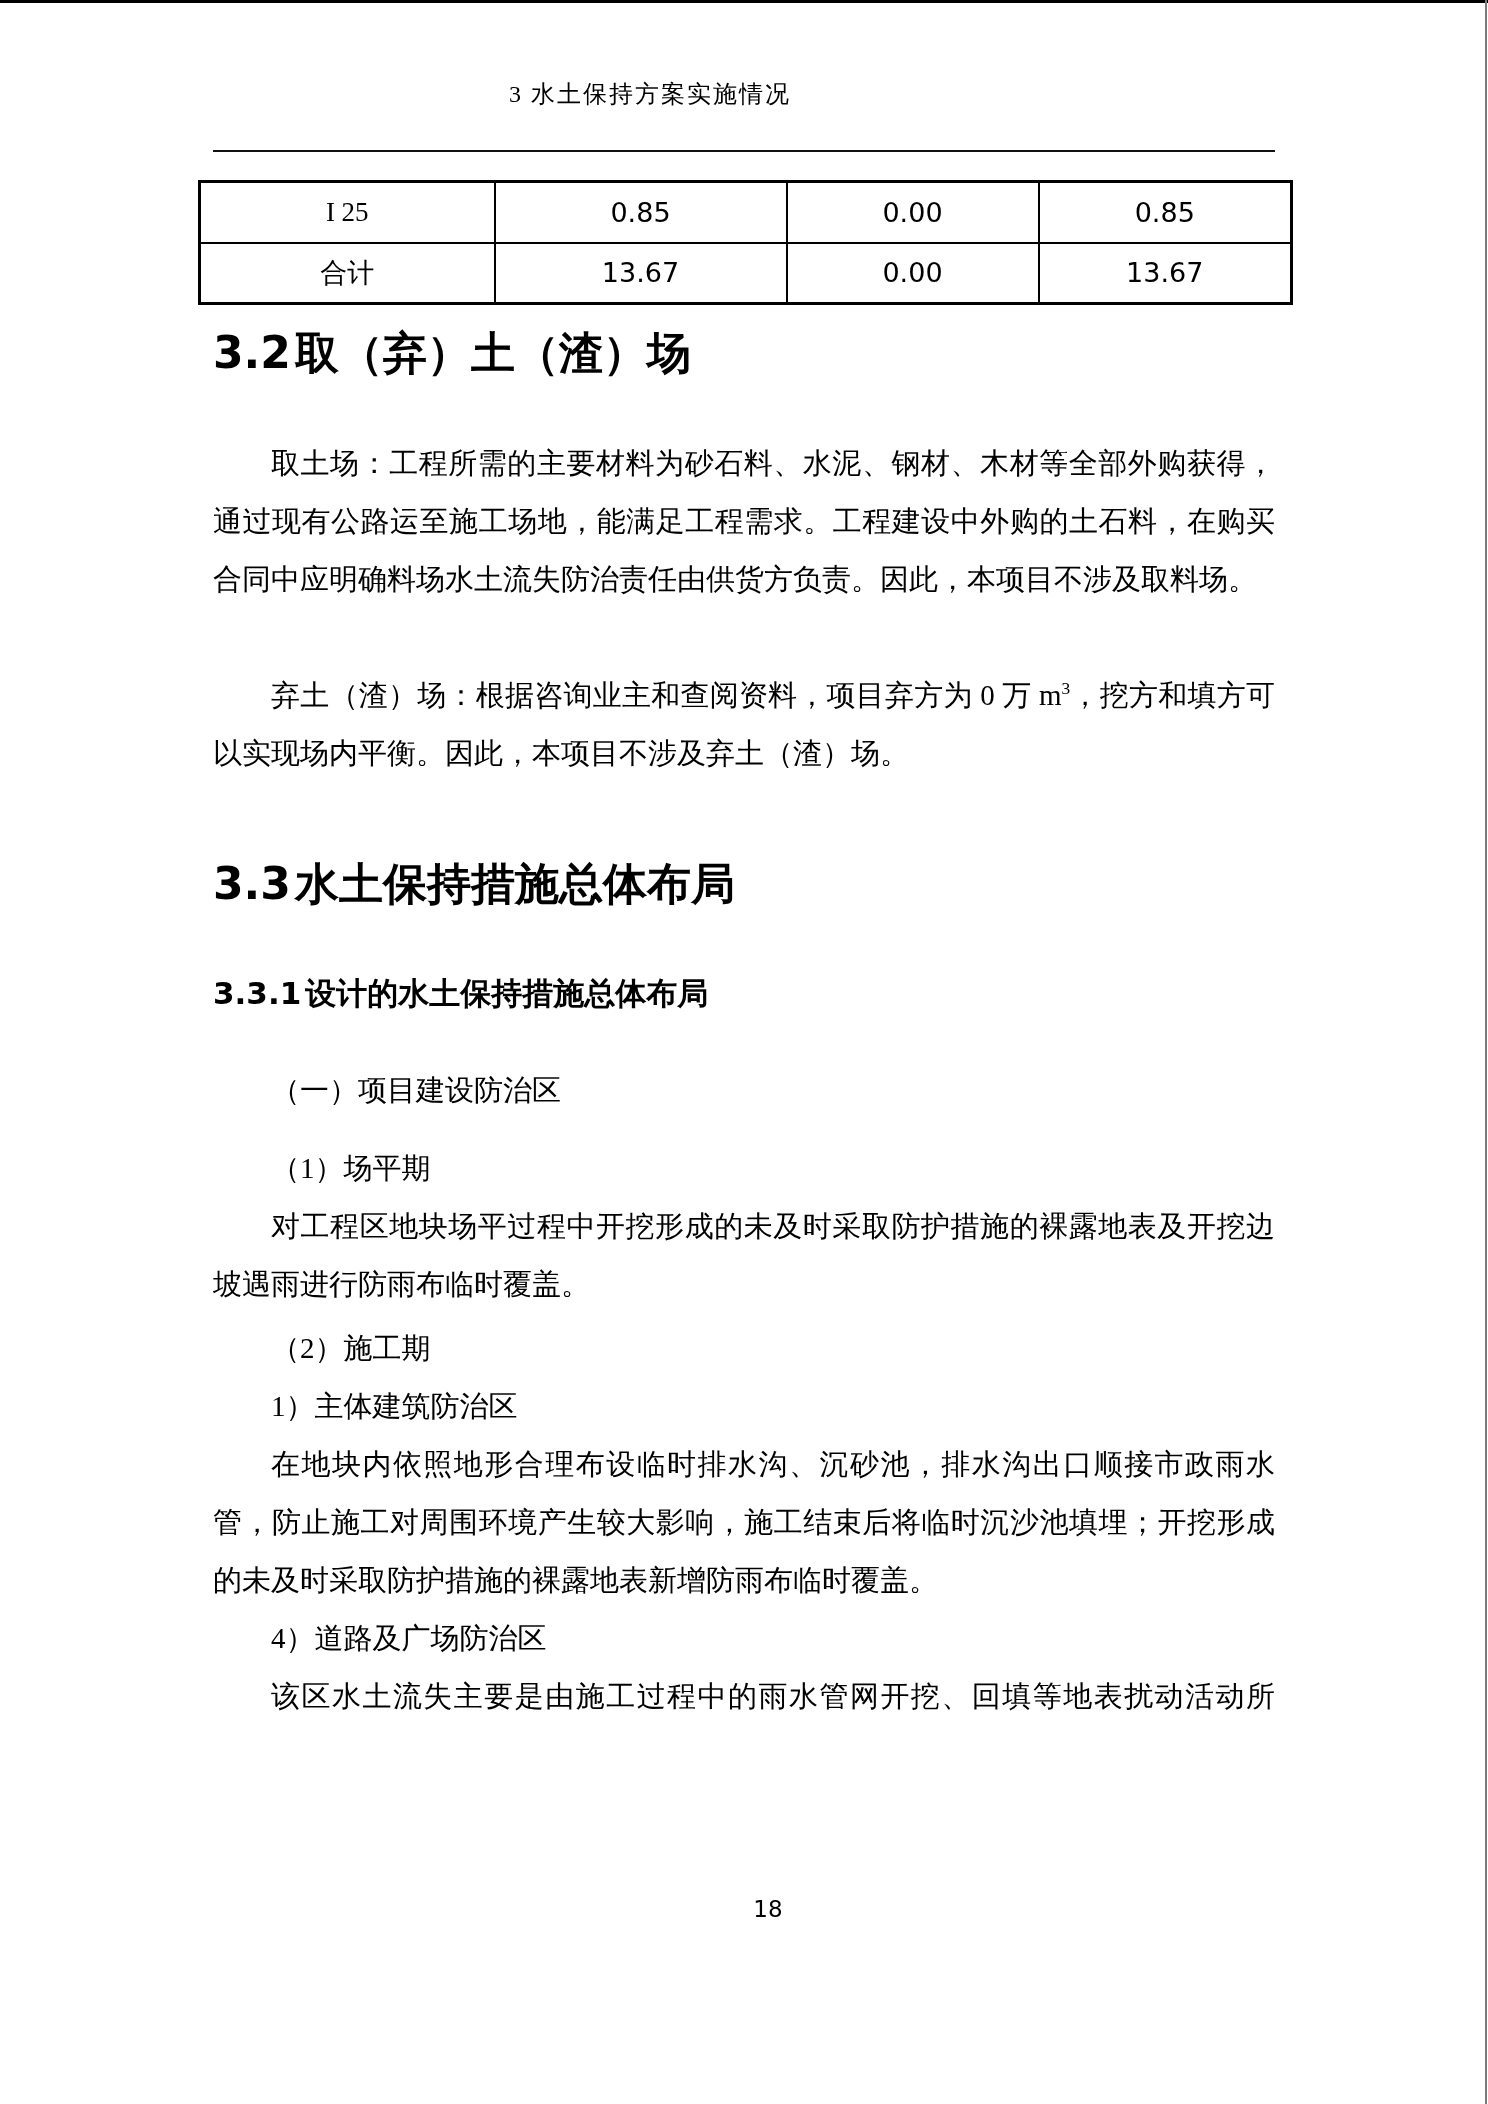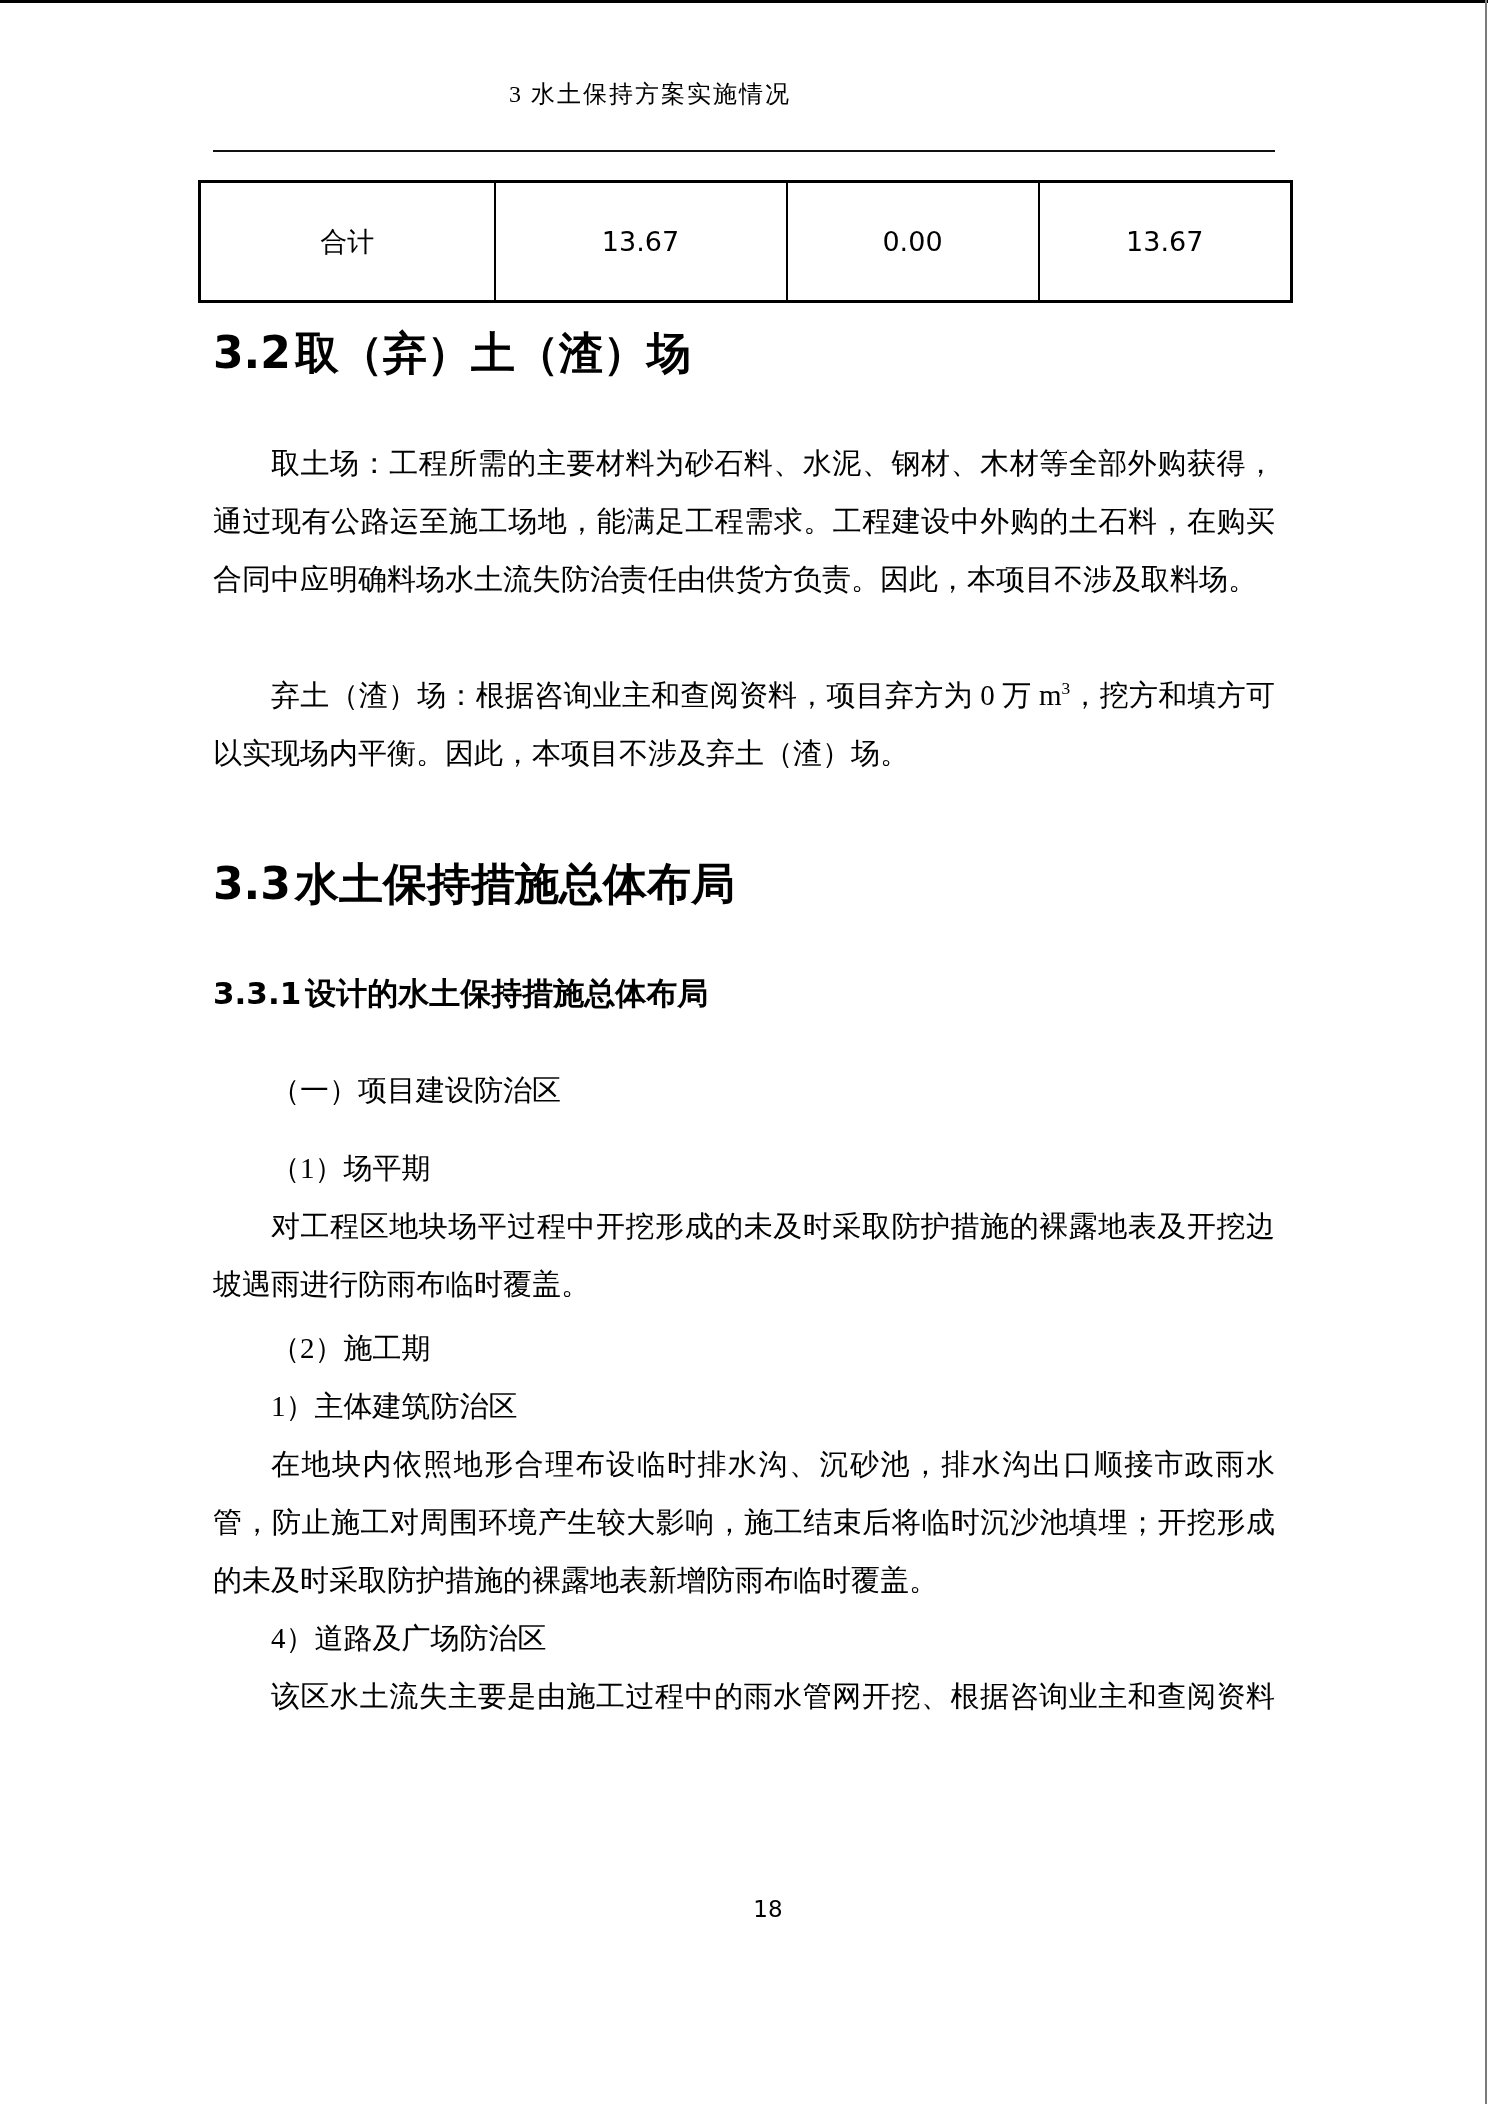--- a/index.html
+++ b/index.html
@@ -49,20 +49,26 @@
 <div class="header-rule"></div>
 
 <table class="data-table">
   <colgroup>
     <col style="width:295px">
       <col style="width:292px">
       <col style="width:252px">
       <col style="width:253px">
   </colgroup>
   <tbody>
+      <tr>
+    <td class="cjk-serif">I 25</td>
+    <td>0.85</td>
+    <td>0.00</td>
+    <td>0.85</td>
+  </tr>
   <tr>
     <td class="cjk-serif">合计</td>
     <td>13.67</td>
     <td>0.00</td>
     <td>13.67</td>
   </tr>
 </tbody>
   </table>
 
 <div class="heading" style="top:331px">
@@ -86,16 +92,16 @@
 </div>
 
 <div class="bodycol" style="top:1061px">
   <p class="line-item">（一）项目建设防治区</p>
   <p class="line-item" style="margin-top:20px">（1）场平期</p>
   <p class="para">对工程区地块场平过程中开挖形成的未及时采取防护措施的裸露地表及开挖边坡遇雨进行防雨布临时覆盖。</p>
   <p class="line-item" style="margin-top:6px">（2）施工期</p>
   <p class="line-item">1）主体建筑防治区</p>
   <p class="para">在地块内依照地形合理布设临时排水沟、沉砂池，排水沟出口顺接市政雨水管，防止施工对周围环境产生较大影响，施工结束后将临时沉沙池填埋；开挖形成的未及时采取防护措施的裸露地表新增防雨布临时覆盖。</p>
   <p class="line-item">4）道路及广场防治区</p>
-  <p class="para full-last">该区水土流失主要是由施工过程中的雨水管网开挖、根据咨询业主和查阅资料</p>
+  <p class="para full-last">该区水土流失主要是由施工过程中的雨水管网开挖、回填等地表扰动活动所</p>
 </div>
 
 <div class="page-number">18</div>
 
 </body></html>

